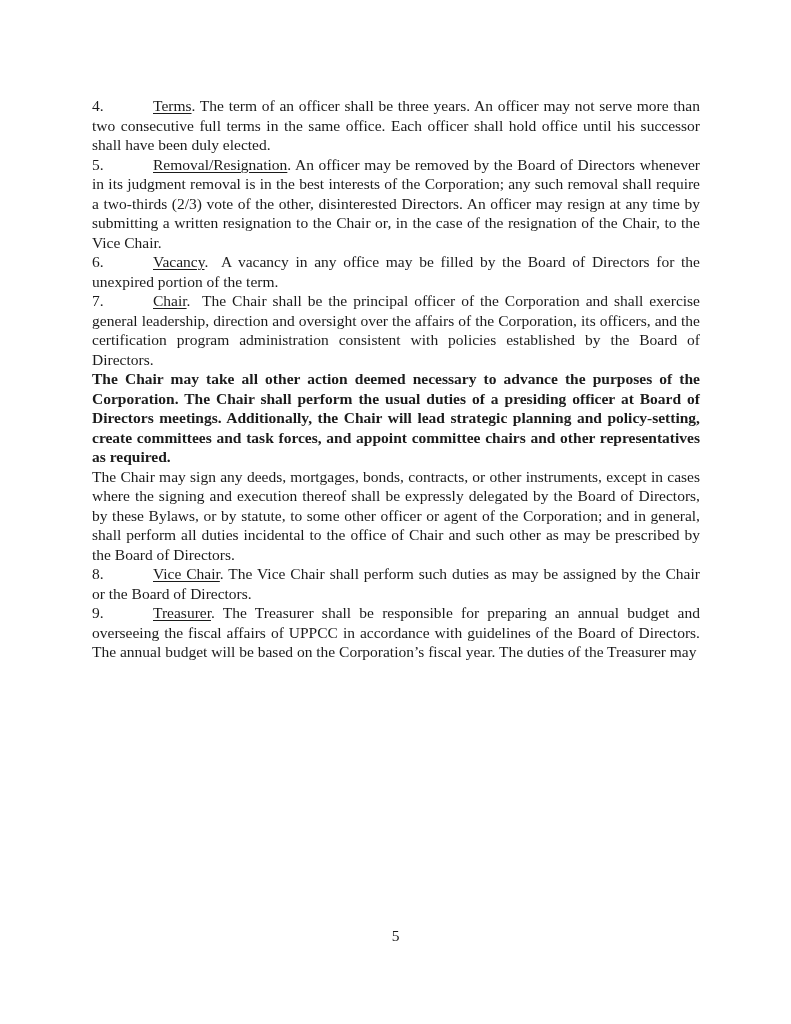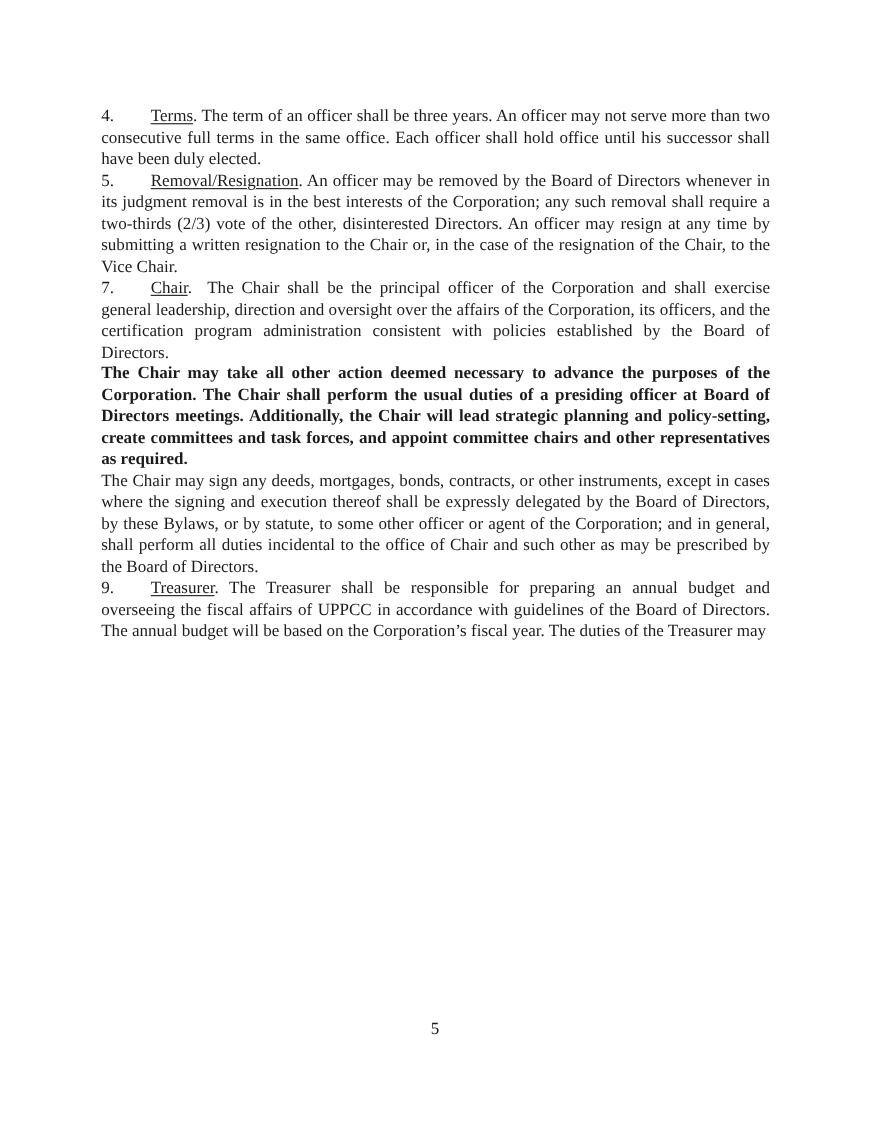--- a/index.html
+++ b/index.html
@@ -29,20 +29,21 @@
     text-align: justify;
   }
   .num {
     display: inline-block;
     width: 45px;
   }
   .heading {
     text-decoration: underline;
     text-underline-offset: 2px;
     text-decoration-thickness: 1px;
+    margin-left: 16px;
   }
   .sep {
     white-space: pre-wrap;
   }
   .mt18 { margin-top: 18px; }
   .mt30 { margin-top: 30px; }
   .mt31 { margin-top: 31px; }
   .mt40 { margin-top: 40px; font-weight: bold; }
   .mt17 { margin-top: 17px; }
   .mt13 { margin-top: 13px; }
@@ -59,26 +60,28 @@
 </head>
 <body>
 
 <div class="page">
   <div class="content">
 
     <p class="para"><span class="num">4.</span><span class="heading">Terms</span><span class="sep">. </span><span class="body-text">The term of an officer shall be three years. An officer may not serve more than two consecutive full terms in the same office. Each officer shall hold office until his successor shall have been duly elected.</span></p>
 
     <p class="para mt18"><span class="num">5.</span><span class="heading">Removal/Resignation</span><span class="sep">. </span><span class="body-text">An officer may be removed by the Board of Directors whenever in its judgment removal is in the best interests of the Corporation; any such removal shall require a two-thirds (2/3) vote of the other, disinterested Directors. An officer may resign at any time by submitting a written resignation to the Chair or, in the case of the resignation of the Chair, to the Vice Chair.</span></p>
 
+    <p class="para mt30"><span class="num">6.</span><span class="heading">Vacancy</span><span class="sep">.  </span><span class="body-text">A vacancy in any office may be filled by the Board of Directors for the unexpired portion of the term.</span></p>
 
     <p class="para mt31"><span class="num">7.</span><span class="heading">Chair</span><span class="sep">.  </span><span class="body-text">The Chair shall be the principal officer of the Corporation and shall exercise general leadership, direction and oversight over the affairs of the Corporation, its officers, and the certification program administration consistent with policies established by the Board of Directors.</span></p>
 
     <p class="para mt40"><span class="body-text">The Chair may take all other action deemed necessary to advance the purposes of the Corporation. The Chair shall perform the usual duties of a presiding officer at Board of Directors meetings. Additionally, the Chair will lead strategic planning and policy-setting, create committees and task forces, and appoint committee chairs and other representatives as required.</span></p>
 
     <p class="para mt17"><span class="body-text">The Chair may sign any deeds, mortgages, bonds, contracts, or other instruments, except in cases where the signing and execution thereof shall be expressly delegated by the Board of Directors, by these Bylaws, or by statute, to some other officer or agent of the Corporation; and in general, shall perform all duties incidental to the office of Chair and such other as may be prescribed by the Board of Directors.</span></p>
 
+    <p class="para mt13"><span class="num">8.</span><span class="heading">Vice Chair</span><span class="sep">. </span><span class="body-text">The Vice Chair shall perform such duties as may be assigned by the Chair or the Board of Directors.</span></p>
 
     <p class="para mt18"><span class="num">9.</span><span class="heading">Treasurer</span><span class="sep">. </span><span class="body-text">The Treasurer shall be responsible for preparing an annual budget and overseeing the fiscal affairs of UPPCC in accordance with guidelines of the Board of Directors. The annual budget will be based on the Corporation’s fiscal year. The duties of the Treasurer may</span></p>
 
   </div>
 
   <div class="footer">5</div>
 </div>
 
 </body></html>

